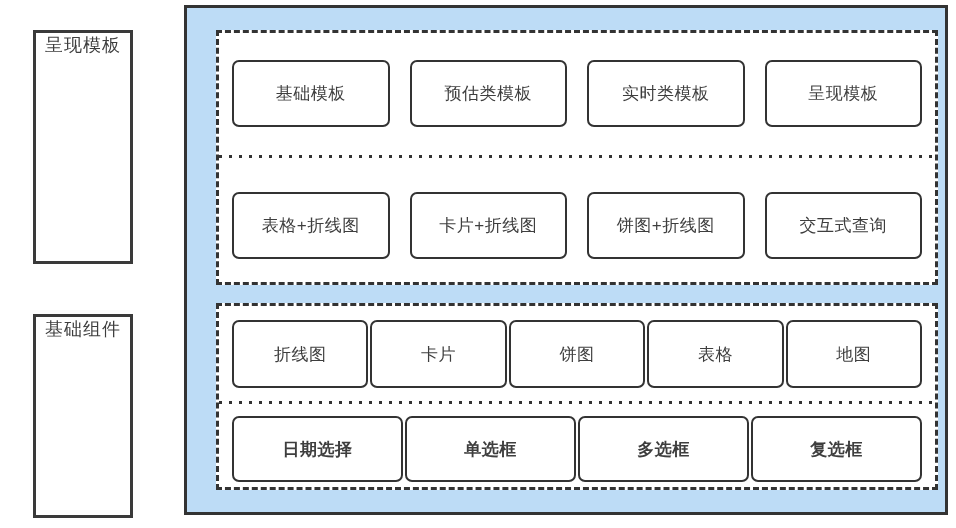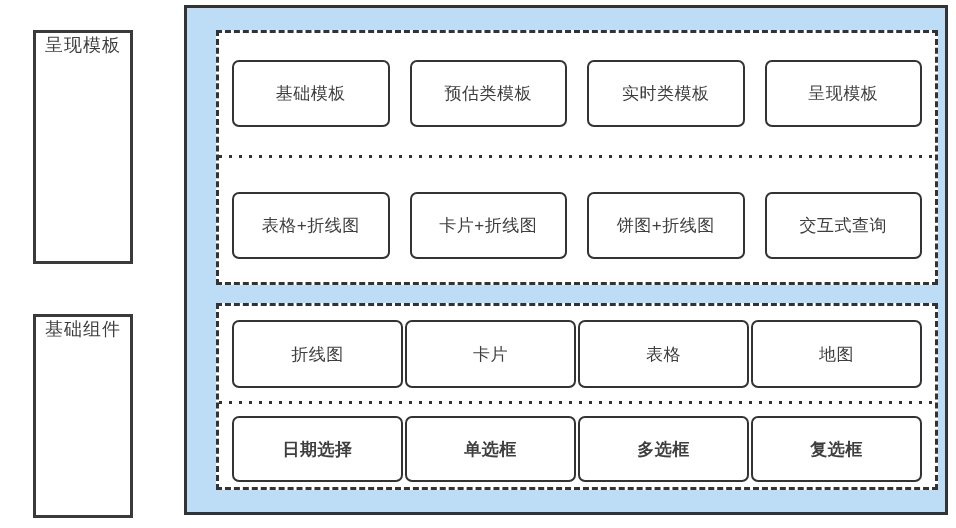--- a/index.html
+++ b/index.html
@@ -114,20 +114,21 @@
         <div class="node">卡片+折线图</div>
         <div class="node">饼图+折线图</div>
         <div class="node">交互式查询</div>
       </div>
     </div>
 
     <div class="section" id="section-components">
       <div class="row row-5" id="row-components-charts">
         <div class="node">折线图</div>
         <div class="node">卡片</div>
+        <div class="node">饼图</div>
         <div class="node">表格</div>
         <div class="node">地图</div>
       </div>
       <div class="divider" id="divider-components"></div>
       <div class="row row-5" id="row-components-inputs">
         <div class="node">日期选择</div>
         <div class="node">单选框</div>
         <div class="node">多选框</div>
         <div class="node">复选框</div>
       </div>

